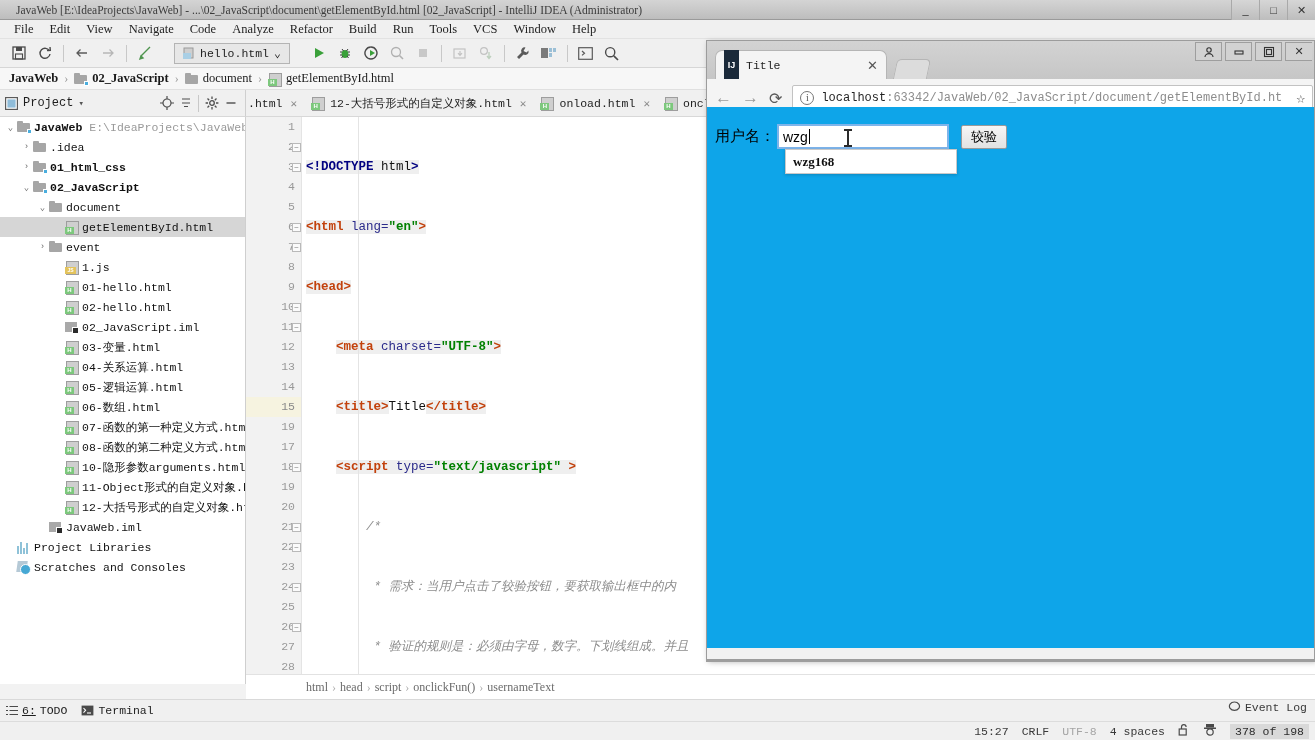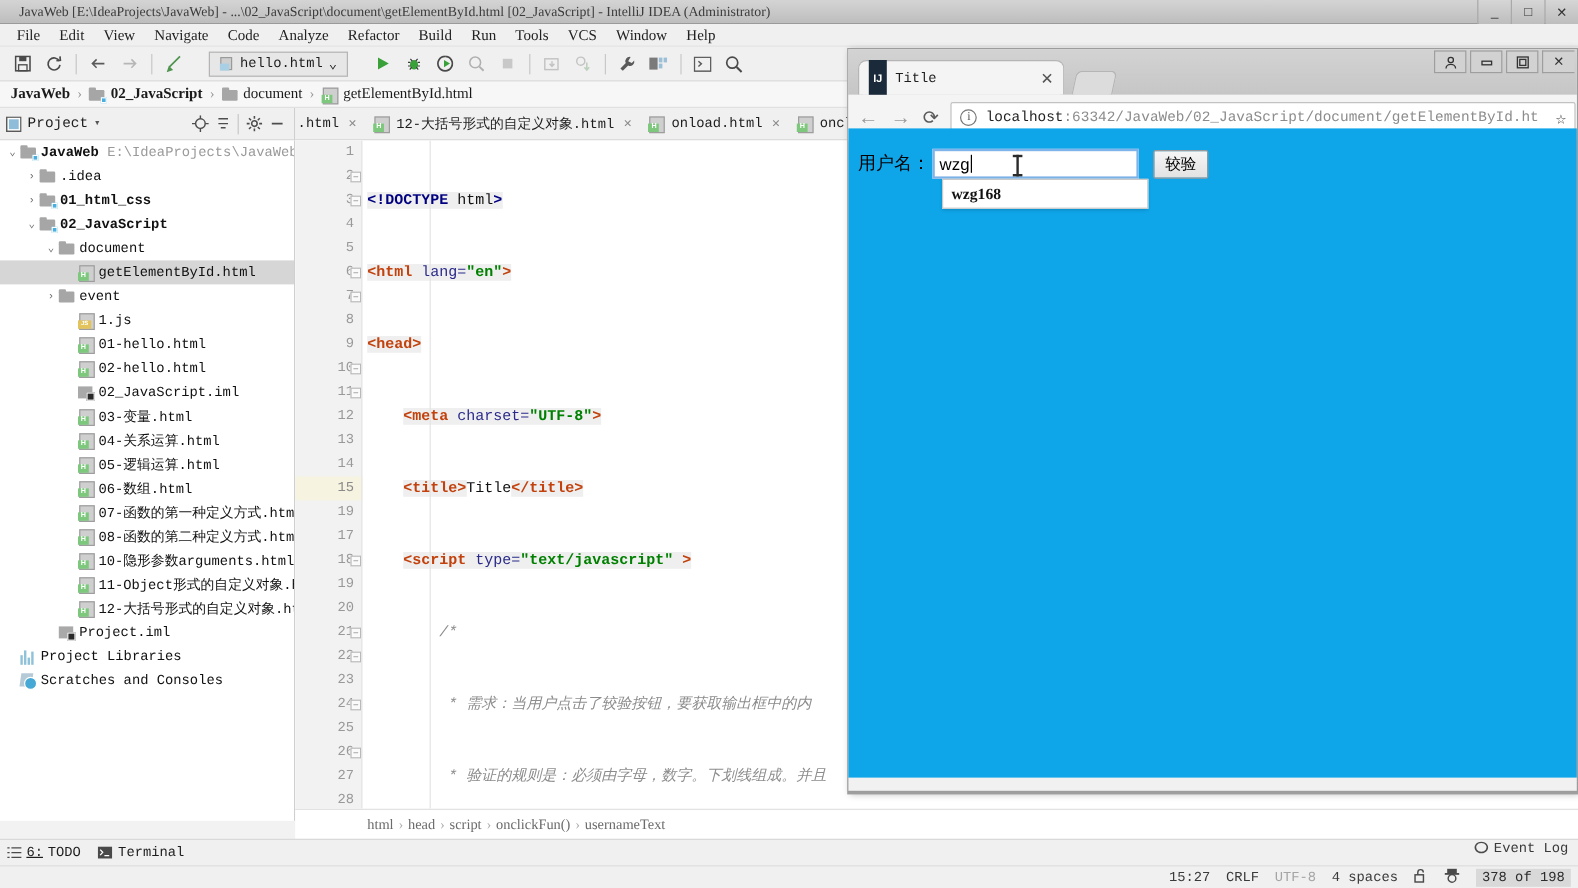--- a/index.html
+++ b/index.html
@@ -686,21 +686,21 @@
       <div class="trow">
         <span style="width: 52px; flex: 0 0 52px;"></span>
         <span class="twist"></span>
         <span class="ico html"></span>
         <span class="tname">12-大括号形式的自定义对象.ht</span>
       </div>
       <div class="trow">
         <span style="width: 36px; flex: 0 0 36px;"></span>
         <span class="twist"></span>
         <span class="ico iml"></span>
-        <span class="tname">Project.iml</span>
+        <span class="tname">JavaWeb.iml</span>
       </div>
       <div class="trow">
         <span style="width: 4px; flex: 0 0 4px;"></span>
         <span class="twist"></span>
         <span class="ico lib">
           <i style="height:8px"></i>
           <i style="height:12px"></i>
           <i style="height:6px"></i>
           <i style="height:11px"></i>
         </span>

